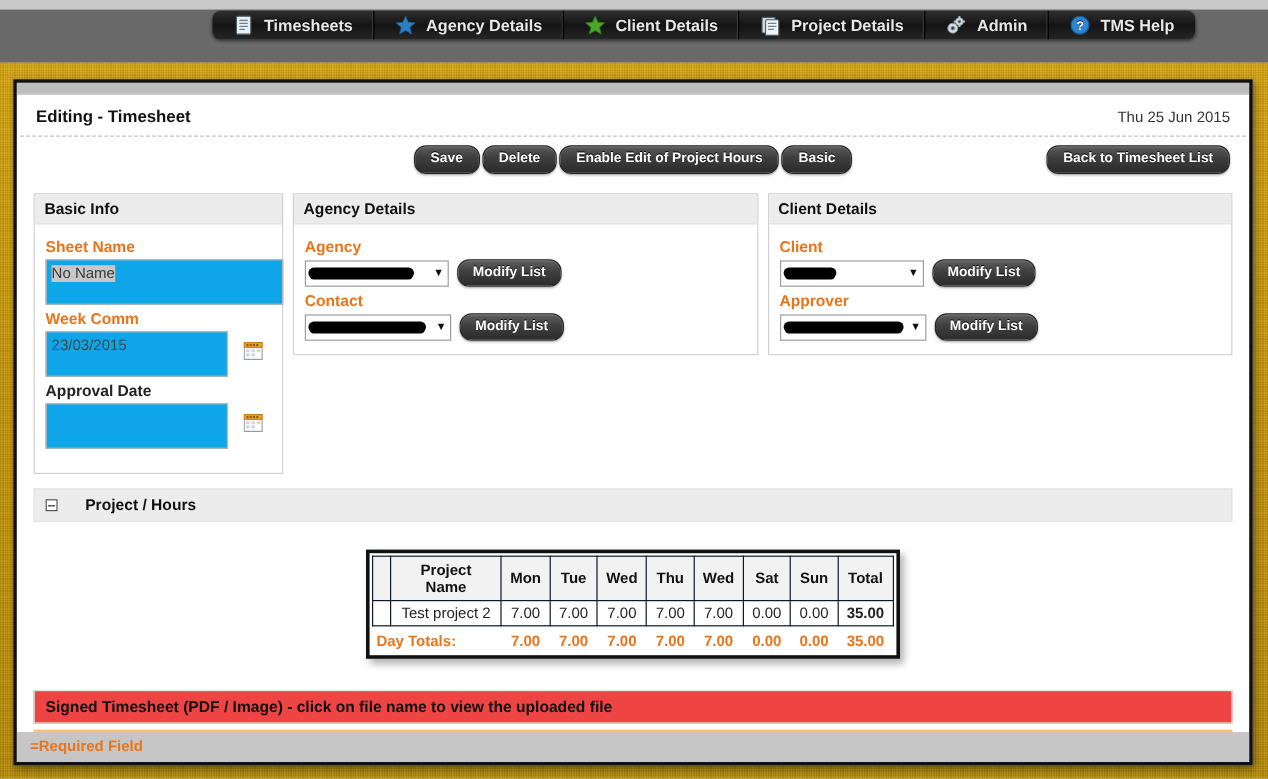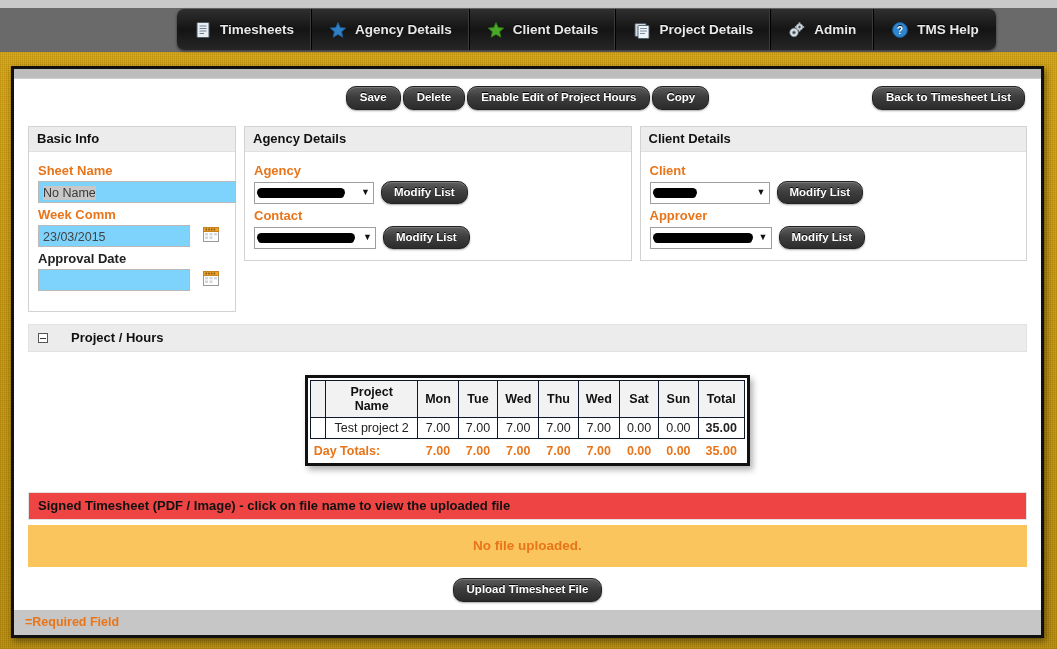--- a/index.html
+++ b/index.html
@@ -23,21 +23,21 @@
     position:absolute; left:0; top:0; width:1057px; height:8px;
     background:#c9c9c9;
   }
 
   
   .navband {
     position:absolute; left:0; top:8px; width:1057px; height:44px;
     background:#6a6a6a;
   }
   .navbar {
-    position:absolute; left:177px; top:9px; height:41px;
+    position:absolute; left:177px; top:9px; height:24px;
     display:flex; align-items:stretch;
     background:linear-gradient(180deg,#2f2f2f 0%,#141414 50%,#262626 100%);
     border-radius:7px;
     box-shadow:0 1px 3px rgba(0,0,0,.55);
     overflow:hidden;
   }
   .navitem {
     display:flex; align-items:center; gap:8px;
     padding:0 17px;
     color:#e8e8e8; font-size:13.5px; font-weight:bold;
@@ -104,22 +104,22 @@
   }
   .panelbody { padding:7px 9px 11px 9px; }
   .panel.basic .panelbody { padding-bottom:20px; }
 
   .fieldlabel {
     font-size:13px; font-weight:bold; margin:4px 0 3px 0; color:#222;
   }
   .fieldlabel.req { color:#e8751a; }
 
   .textin {
-    width:198px; height:22px;
-    border:1px solid #b9b9b9; background:#7dd3fc;
+    width:198px; height:38px;
+    border:1px solid #b9b9b9; background:#0ea5e9;
     font-size:12.5px; color:#444;
     padding:2px 4px; display:inline-block; line-height:18px;
     vertical-align:middle;
   }
   .textin.narrow { width:152px; }
   .sel-text { background:#c8c8c8; color:#3a3a3a; }
 
   .calicon {
     display:inline-block; vertical-align:middle; margin-left:6px; cursor:pointer;
   }
@@ -293,27 +293,31 @@
     </span>
     <span>TMS Help</span>
   </div>
 </div>
 
 <div class="frame">
   <div class="titlebar"></div>
 
   <div class="inner">
 
+    <div class="pagehead">
+      <div class="pagetitle">Editing - Timesheet</div>
+      <div class="pagedate">Thu 25 Jun 2015</div>
+    </div>
 
     <div class="btnrow">
       <div class="btncenter">
         <span class="btn">Save</span>
         <span class="btn">Delete</span>
         <span class="btn">Enable Edit of Project Hours</span>
-        <span class="btn">Copy</span>
+        <span class="btn">Basic</span>
       </div>
       <span class="btn btn-right">Back to Timesheet List</span>
     </div>
 
     <div class="panels">
 
       <div class="panel basic">
         <div class="panelhead">Basic Info</div>
         <div class="panelbody">
           <div class="fieldlabel req">Sheet Name</div>

